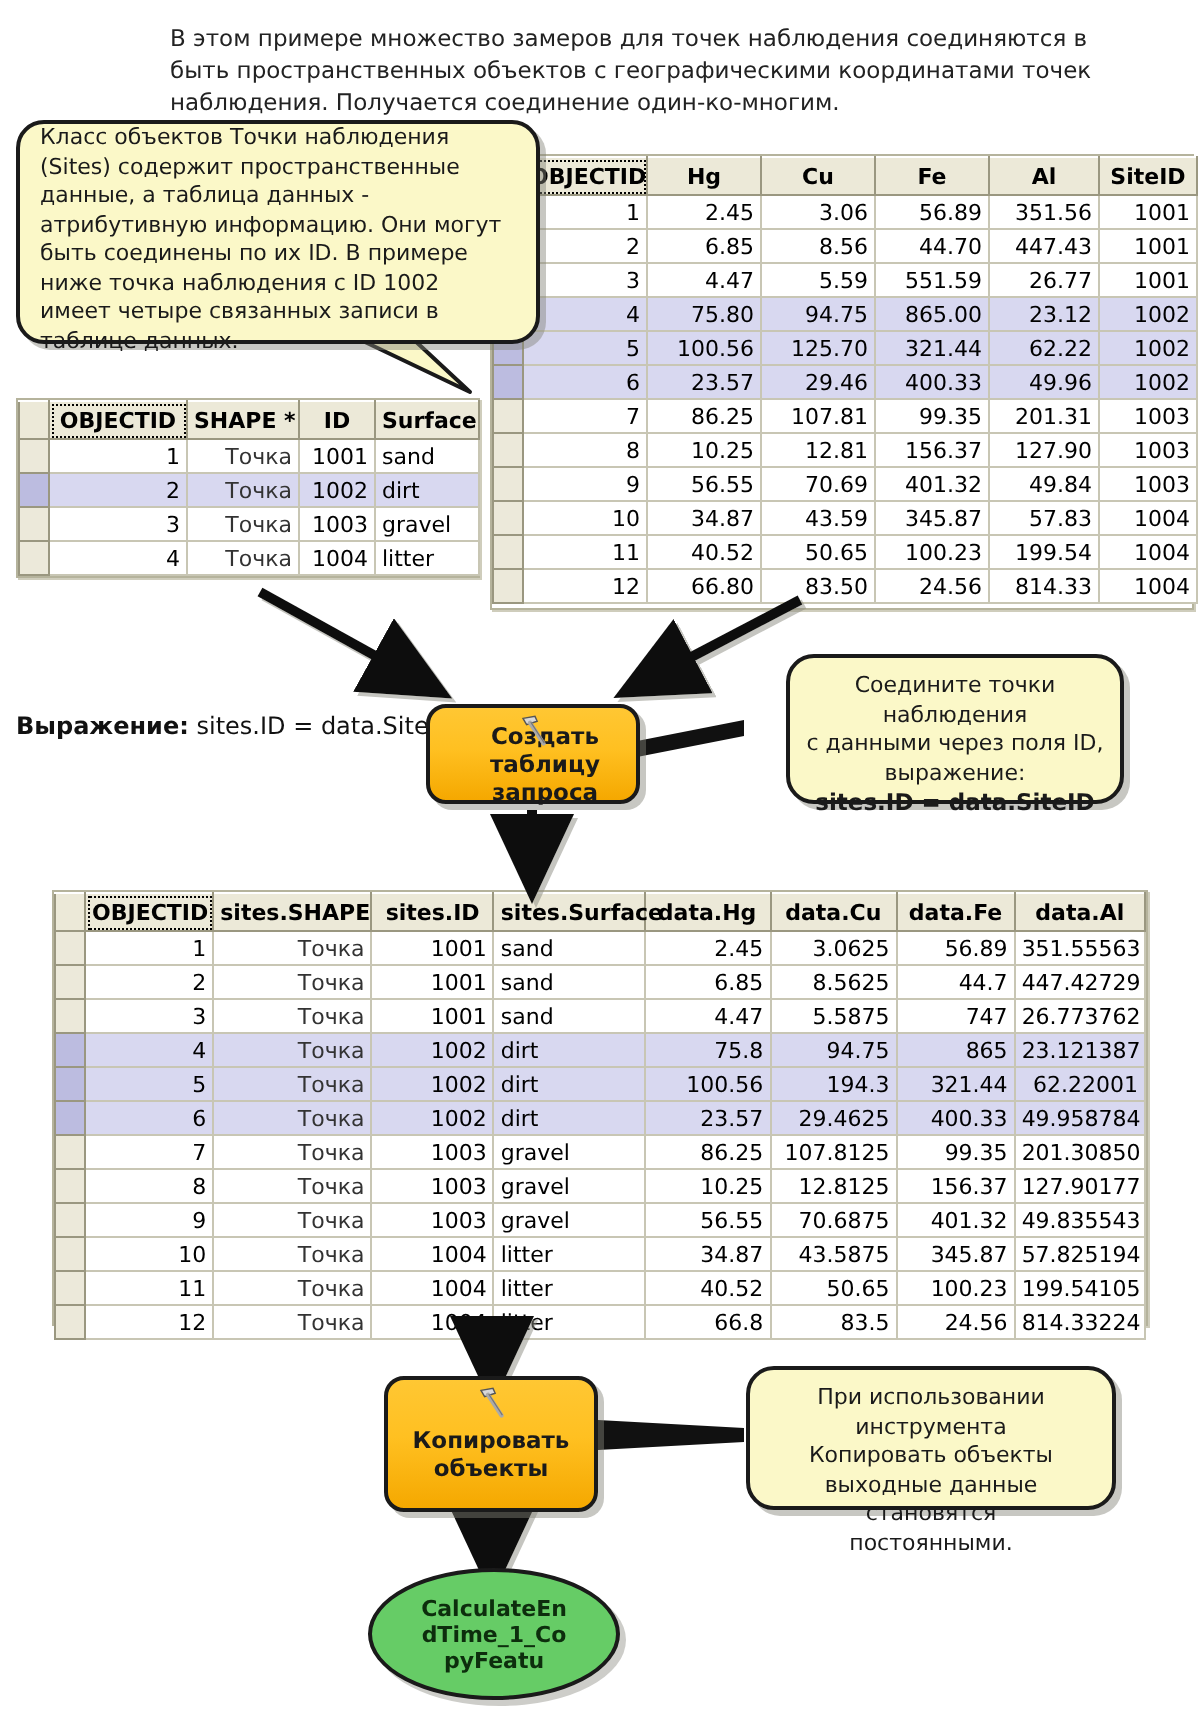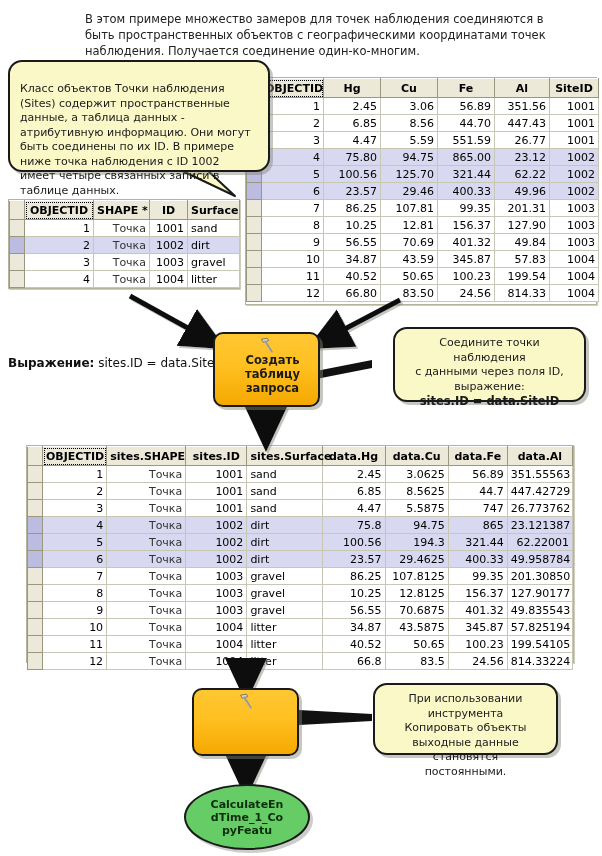--- a/index.html
+++ b/index.html
@@ -16,23 +16,23 @@
     font-size:11.5px;line-height:16px;color:#222;
   }
 
   
   .callout{
     background:#fbf8c8;border:2px solid #1a1a1a;border-radius:14px;
     box-shadow:3px 3px 0 rgba(130,130,120,.45);
     font-size:11px;line-height:14.5px;color:#1a1a1a;
     box-sizing:border-box;z-index:30;
   }
-  #callout1{left:8px;top:60px;width:262px;height:112px;padding:20px 10px 6px 10px;}
+  #callout1{left:8px;top:60px;width:262px;height:112px;padding:0 10px 6px 10px;}
   #callout2{
-    left:393px;top:327px;width:193px;height:75px;padding:7px 8px;
+    left:393px;top:327px;width:169px;height:75px;padding:7px 8px;
     text-align:center;
   }
   #callout3{
     left:373px;top:683px;width:185px;height:72px;padding:7px 20px;
     text-align:center;
   }
   .sqlbold{font-weight:bold;font-size:11.5px;}
 
   
   .tblwrap{
@@ -308,21 +308,21 @@
         </tr>
       </tbody>
   </table>
 </div>
 
 <div class="abs" id="expr">
   <b>Выражение:</b>
   <span>sites.ID = data.SiteID</span>
 </div>
 
-<div class="abs procbox" id="box-query" style="left:213px;top:332px;width:107px;height:75px;padding-left:12px;">
+<div class="abs procbox" id="box-query" style="left:213px;top:352px;width:107px;height:50px;padding-left:12px;">
   <svg class="hammer" viewBox="0 0 18 16" xmlns="http://www.w3.org/2000/svg">
     <path d="M2.5,2.2 L8.5,1.2 L9.6,3.6 L4.3,5.3 Z" fill="#d8d8d8" stroke="#555" stroke-width="0.7"></path>
     <path d="M6.0,4.4 L12.8,14.8" stroke="#aaa" stroke-width="2.1" stroke-linecap="round"></path>
     <path d="M6.4,4.1 L13.2,14.6" stroke="#777" stroke-width="0.6"></path>
   </svg>
   <div class="lbl">
     <div>Создать</div>
     <div>таблицу</div>
     <div>запроса</div>
   </div>
@@ -497,20 +497,24 @@
       </tbody>
   </table>
 </div>
 
 <div class="abs procbox" id="box-copy" style="left:192px;top:688px;width:107px;height:68px;">
   <svg class="hammer" viewBox="0 0 18 16" xmlns="http://www.w3.org/2000/svg">
     <path d="M2.5,2.2 L8.5,1.2 L9.6,3.6 L4.3,5.3 Z" fill="#d8d8d8" stroke="#555" stroke-width="0.7"></path>
     <path d="M6.0,4.4 L12.8,14.8" stroke="#aaa" stroke-width="2.1" stroke-linecap="round"></path>
     <path d="M6.4,4.1 L13.2,14.6" stroke="#777" stroke-width="0.6"></path>
   </svg>
+  <div class="lbl">
+    <div>Копировать</div>
+    <div>объекты</div>
+  </div>
 </div>
 
 <div class="abs callout" id="callout3">
   <span>При использовании инструмента Копировать объекты выходные данные становятся постоянными.</span>
 </div>
 
 <div class="abs oval" id="oval-out" style="left:184px;top:784px;width:126px;height:66px;justify-content:center;">
   <div>
     <div>CalculateEn</div>
     <div>dTime_1_Co</div>

